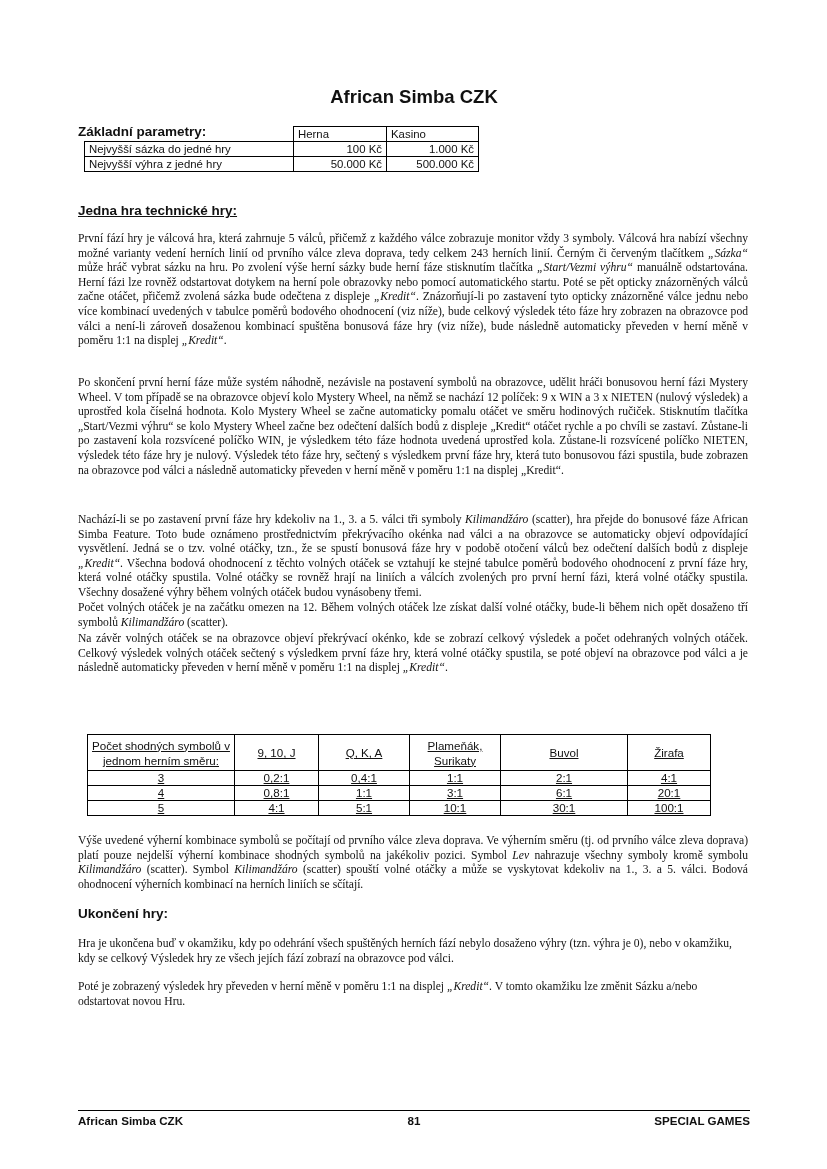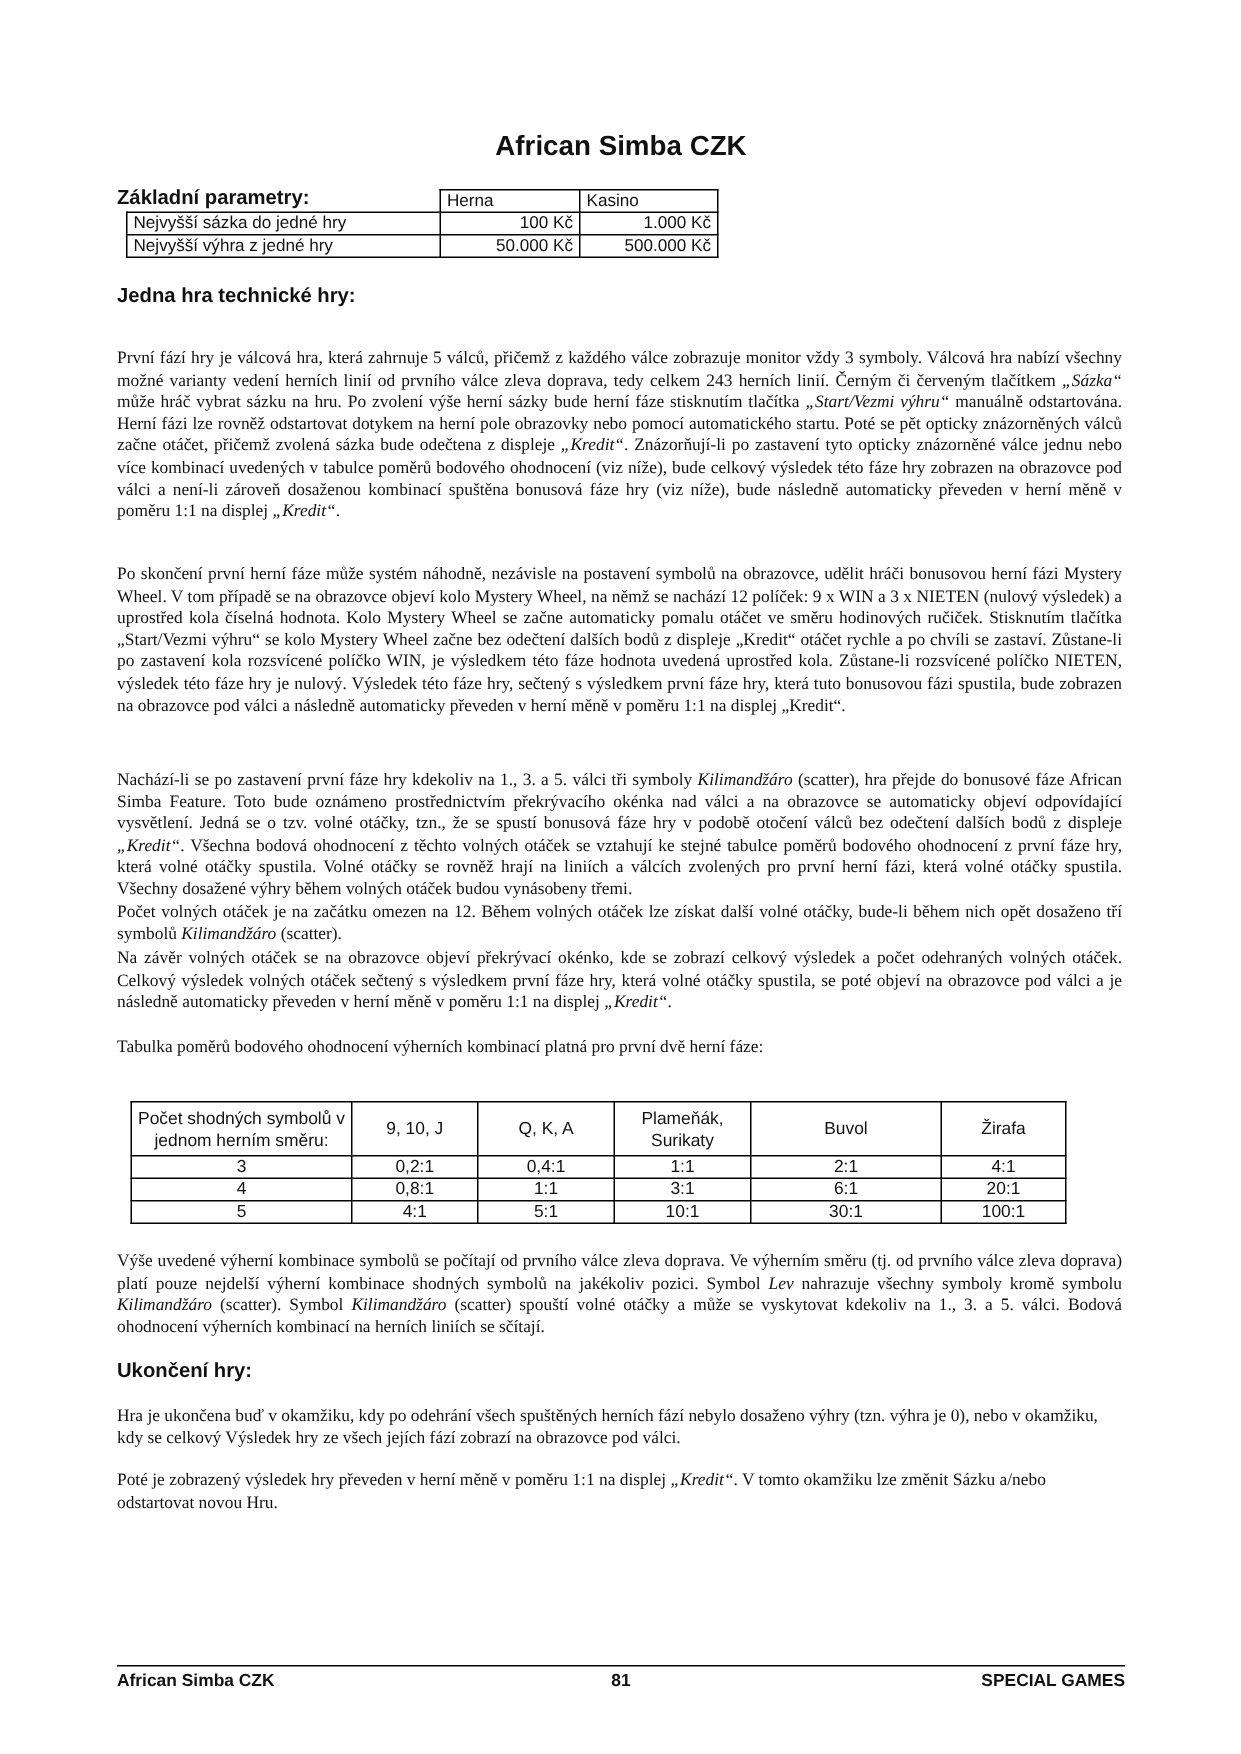--- a/index.html
+++ b/index.html
@@ -10,21 +10,21 @@
   .params-heading { top: 92px; margin-top: 32px; }
   table.params { position: absolute; left: 6px; top: 126px; border-collapse: collapse; font-size: 11.4px; }
   table.params td { border: 1px solid #000; padding: 0 4px; height: 14px; line-height: 14px; }
   table.params td.c1 { width: 200px; }
   table.params td.c2 { width: 84px; text-align: right; }
   table.params td.c3 { width: 83px; text-align: right; }
   table.params td.center { text-align: left; }
   table.params td.blank { border: none; }
   .para { position: absolute; left: 0; width: 670px; font-size: 11.6px; line-height: 14.6px; text-align: justify; margin: 0; font-family: Liberation Serif, serif; }
   .para i { font-style: italic; }
-  table.pay { position: absolute; left: 9px; top: 734px; border-collapse: collapse; font-size: 11.6px; }
+  table.pay { position: absolute; left: 9px; top: 734px; border-collapse: collapse; font-size: 11.6px; text-decoration: underline; }
   table.pay td, table.pay th { border: 1px solid #000; text-align: center; font-weight: normal; padding: 0 3px; line-height: 14px; }
   table.pay th { height: 35px; line-height: 15px; }
   table.pay td { height: 14px; }
   .footer-rule { position: absolute; left: 78px; top: 1110px; width: 672px; border-top: 1px solid #000; }
   .footer { position: absolute; left: 78px; top: 1114px; width: 672px; font-size: 11.6px; font-weight: bold; }
   .footer .l { position: absolute; left: 0; }
   .footer .c { position: absolute; left: 0; width: 672px; text-align: center; }
   .footer .r { position: absolute; right: 0; }
 </style>
 </head>
@@ -47,33 +47,33 @@
       <td class="c3">1.000 Kč</td>
     </tr>
     <tr>
       <td class="c1">Nejvyšší výhra z jedné hry</td>
       <td class="c2">50.000 Kč</td>
       <td class="c3">500.000 Kč</td>
     </tr>
   </tbody>
     </table>
 
-  <h2 class="h2" style="top:189px;">Jedna hra technické hry:</h2>
+  <h2 class="h2" style="top:203px;text-decoration:underline;">Jedna hra technické hry:</h2>
 
   <p class="para" style="top:232px;"><span>První fází hry je válcová hra, která zahrnuje 5 válců, přičemž z každého válce zobrazuje monitor vždy 3 symboly. Válcová hra nabízí všechny možné varianty vedení herních linií od prvního válce zleva doprava, tedy celkem 243 herních linií. Černým či červeným tlačítkem </span><i>„Sázka“</i><span> může hráč vybrat sázku na hru. Po zvolení výše herní sázky bude herní fáze stisknutím tlačítka </span><i>„Start/Vezmi výhru“</i><span> manuálně odstartována. Herní fázi lze rovněž odstartovat dotykem na herní pole obrazovky nebo pomocí automatického startu. Poté se pět opticky znázorněných válců začne otáčet, přičemž zvolená sázka bude odečtena z displeje </span><i>„Kredit“</i><span>. Znázorňují-li po zastavení tyto opticky znázorněné válce jednu nebo více kombinací uvedených v tabulce poměrů bodového ohodnocení (viz níže), bude celkový výsledek této fáze hry zobrazen na obrazovce pod válci a není-li zároveň dosaženou kombinací spuštěna bonusová fáze hry (viz níže), bude následně automaticky převeden v herní měně v poměru 1:1 na displej </span><i>„Kredit“</i><span>.</span></p>
 
   <p class="para" style="top:376px;">Po skončení první herní fáze může systém náhodně, nezávisle na postavení symbolů na obrazovce, udělit hráči bonusovou herní fázi Mystery Wheel. V tom případě se na obrazovce objeví kolo Mystery Wheel, na němž se nachází 12 políček: 9 x WIN a 3 x NIETEN (nulový výsledek) a uprostřed kola číselná hodnota. Kolo Mystery Wheel se začne automaticky pomalu otáčet ve směru hodinových ručiček. Stisknutím tlačítka „Start/Vezmi výhru“ se kolo Mystery Wheel začne bez odečtení dalších bodů z displeje „Kredit“ otáčet rychle a po chvíli se zastaví. Zůstane-li po zastavení kola rozsvícené políčko WIN, je výsledkem této fáze hodnota uvedená uprostřed kola. Zůstane-li rozsvícené políčko NIETEN, výsledek této fáze hry je nulový. Výsledek této fáze hry, sečtený s výsledkem první fáze hry, která tuto bonusovou fázi spustila, bude zobrazen na obrazovce pod válci a následně automaticky převeden v herní měně v poměru 1:1 na displej „Kredit“.</p>
 
   <p class="para" style="top:513px;"><span>Nachází-li se po zastavení první fáze hry kdekoliv na 1., 3. a 5. válci tři symboly </span><i>Kilimandžáro</i><span> (scatter), hra přejde do bonusové fáze African Simba Feature. Toto bude oznámeno prostřednictvím překrývacího okénka nad válci a na obrazovce se automaticky objeví odpovídající vysvětlení. Jedná se o tzv. volné otáčky, tzn., že se spustí bonusová fáze hry v podobě otočení válců bez odečtení dalších bodů z displeje </span><i>„Kredit“</i><span>. Všechna bodová ohodnocení z těchto volných otáček se vztahují ke stejné tabulce poměrů bodového ohodnocení z první fáze hry, která volné otáčky spustila. Volné otáčky se rovněž hrají na liniích a válcích zvolených pro první herní fázi, která volné otáčky spustila. Všechny dosažené výhry během volných otáček budou vynásobeny třemi.</span></p>
 
   <p class="para" style="top:601px;"><span>Počet volných otáček je na začátku omezen na 12. Během volných otáček lze získat další volné otáčky, bude-li během nich opět dosaženo tří symbolů </span><i>Kilimandžáro</i><span> (scatter).</span></p>
 
   <p class="para" style="top:632px;"><span>Na závěr volných otáček se na obrazovce objeví překrývací okénko, kde se zobrazí celkový výsledek a počet odehraných volných otáček. Celkový výsledek volných otáček sečtený s výsledkem první fáze hry, která volné otáčky spustila, se poté objeví na obrazovce pod válci a je následně automaticky převeden v herní měně v poměru 1:1 na displej </span><i>„Kredit“</i><span>.</span></p>
 
-  <p class="para" style="top:691px; text-align:left;"><span>Tabulka poměrů bodového ohodnocení výherních kombinací platná pro první dvě herní fáze:</span><br></p>
+  <p class="para" style="top:691px; text-align:left;"><br></p>
 
   <table class="pay">
     <tbody>
         <tr>
       <th style="width:140px;">Počet shodných symbolů v jednom herním směru:</th>
       <th style="width:77px;">9, 10, J</th>
       <th style="width:84px;">Q, K, A</th>
       <th style="width:84px;">Plameňák, Surikaty</th>
       <th style="width:120px;">Buvol</th>
       <th style="width:76px;">Žirafa</th>

